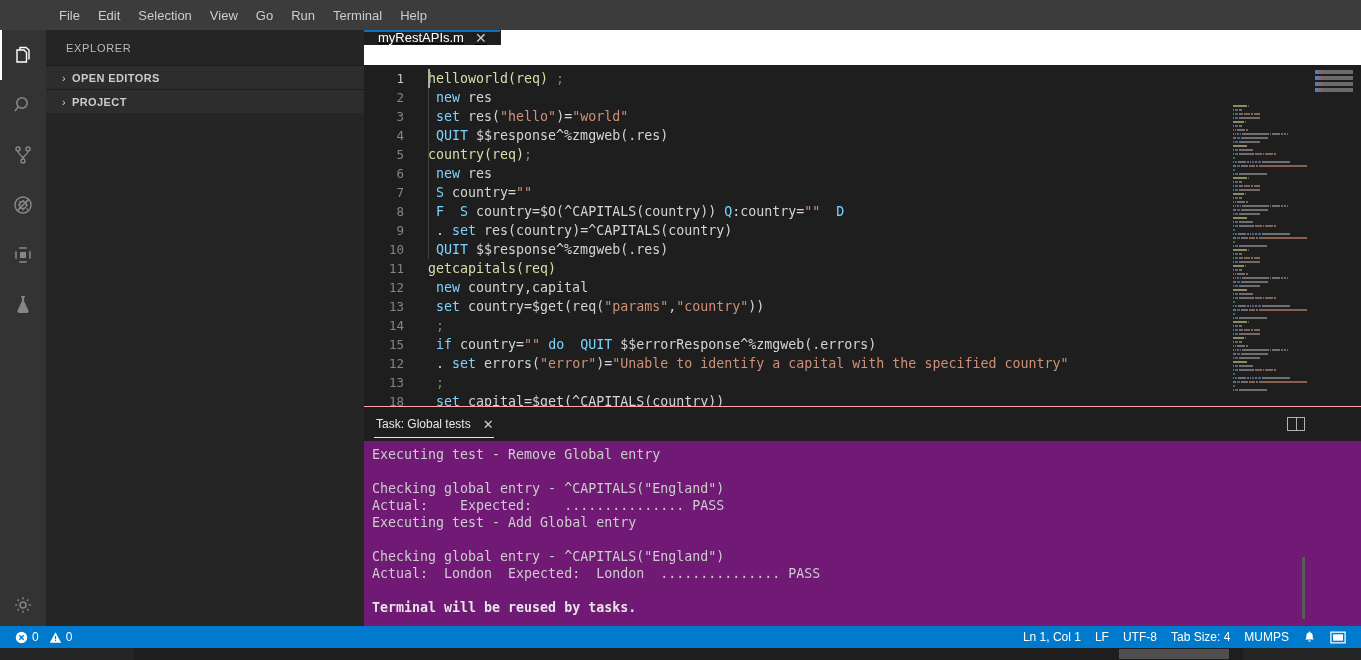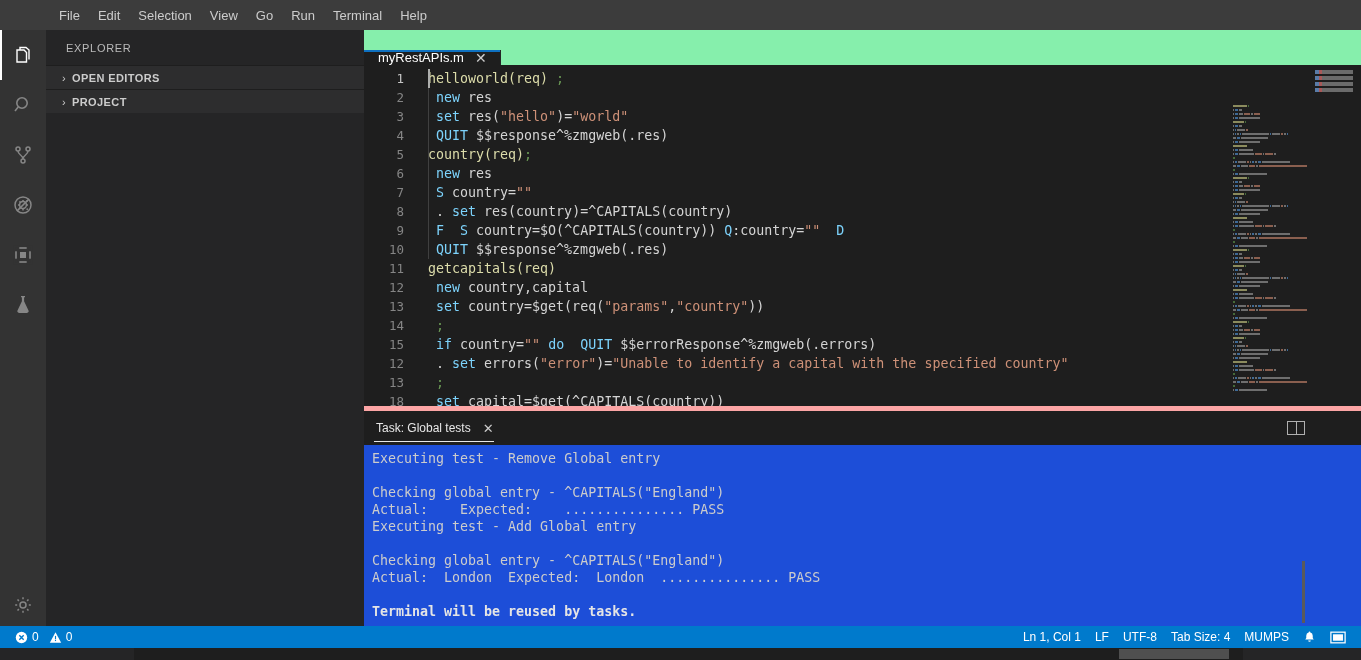--- a/index.html
+++ b/index.html
@@ -78,23 +78,24 @@
     text-align: center; font-weight: normal;
   }
 
   
   .editor-group {
     position: absolute; top: 30px; left: 364px;
     width: 997px; height: 376px;
     background: #1e1e1e;
   }
   .tabbar {
-    height: 35px; background: #86efac;
-    display: flex; align-items: flex-end;
+    height: 35px; background: #ffffff;
+    display: flex; align-items: flex-start;
     position: relative;
+    text-decoration: underline;
   }
   .tab {
     background: #1e1e1e;
     color: #ffffff;
     font-size: 13px;
     display: flex; align-items: center;
     padding: 0 12px 0 14px;
     border-right: 1px solid #252526;
     position: relative;
   }
@@ -187,22 +188,22 @@
   }
   .ow-row { height: 4px; background: #6b6b6b; display: flex; }
   .ow-a { width: 4px; background: #5a7ca8; }
   .ow-b { width: 3px; background: #a85a5a; }
   .ow-c { flex: 1; background: #6b6b6b; }
 
   
   .panel {
     position: absolute; top: 406px; left: 364px;
     width: 997px; height: 230px;
-    background: #1d4ed8;
-    border-top: 5px solid #fca5a5;
+    background: #701a75;
+    border-top: 1px solid #fca5a5;
   }
   .panel-header {
     height: 34px;
     display: flex; align-items: center;
     padding-left: 8px;
     background: #1e1e1e;
   }
   .panel-tab {
     color: #e7e7e7; font-size: 12px;
     display: flex; align-items: center;
@@ -379,22 +380,22 @@
       <div class="code-lines">
         <div class="indent-guide"></div>
         <div class="cursor"></div>
       <div class="cline"><span class="lbl">helloworld(req) </span><span class="c">;</span></div>
           <div class="cline"><span class="pl"> </span><span class="k">new</span><span class="pl"> res</span></div>
           <div class="cline"><span class="pl"> </span><span class="k">set</span><span class="pl"> res(</span><span class="s">"hello"</span><span class="pl">)=</span><span class="s">"world"</span></div>
           <div class="cline"><span class="pl"> </span><span class="k">QUIT</span><span class="pl"> $$response^%zmgweb(.res)</span></div>
           <div class="cline"><span class="lbl">country(req)</span><span class="c">;</span></div>
           <div class="cline"><span class="pl"> </span><span class="k">new</span><span class="pl"> res</span></div>
           <div class="cline"><span class="pl"> </span><span class="k">S</span><span class="pl"> country=</span><span class="s">""</span></div>
+          <div class="cline"><span class="pl"> </span><span class="k">F</span><span class="pl">  </span><span class="k">S</span><span class="pl"> country=$O(^CAPITALS(country)) </span><span class="k">Q</span><span class="pl">:country=</span><span class="s">""</span><span class="pl">  </span><span class="k">D</span></div>
           <div class="cline"><span class="pl"> . </span><span class="k">set</span><span class="pl"> res(country)=^CAPITALS(country)</span></div>
-          <div class="cline"><span class="pl"> </span><span class="k">F</span><span class="pl">  </span><span class="k">S</span><span class="pl"> country=$O(^CAPITALS(country)) </span><span class="k">Q</span><span class="pl">:country=</span><span class="s">""</span><span class="pl">  </span><span class="k">D</span></div>
           <div class="cline"><span class="pl"> </span><span class="k">QUIT</span><span class="pl"> $$response^%zmgweb(.res)</span></div>
           <div class="cline"><span class="lbl">getcapitals(req)</span></div>
           <div class="cline"><span class="pl"> </span><span class="k">new</span><span class="pl"> country,capital</span></div>
           <div class="cline"><span class="pl"> </span><span class="k">set</span><span class="pl"> country=$get(req(</span><span class="s">"params"</span><span class="pl">,</span><span class="s">"country"</span><span class="pl">))</span></div>
           <div class="cline"><span class="c"> ;</span></div>
           <div class="cline"><span class="pl"> </span><span class="k">if</span><span class="pl"> country=</span><span class="s">""</span><span class="pl"> </span><span class="k">do</span><span class="pl">  </span><span class="k">QUIT</span><span class="pl"> $$errorResponse^%zmgweb(.errors)</span></div>
           <div class="cline"><span class="pl"> . </span><span class="k">set</span><span class="pl"> errors(</span><span class="s">"error"</span><span class="pl">)=</span><span class="s">"Unable to identify a capital with the specified country"</span></div>
           <div class="cline"><span class="c"> ;</span></div>
           <div class="cline"><span class="pl"> </span><span class="k">set</span><span class="pl"> capital=$get(^CAPITALS(country))</span></div>
         </div>

